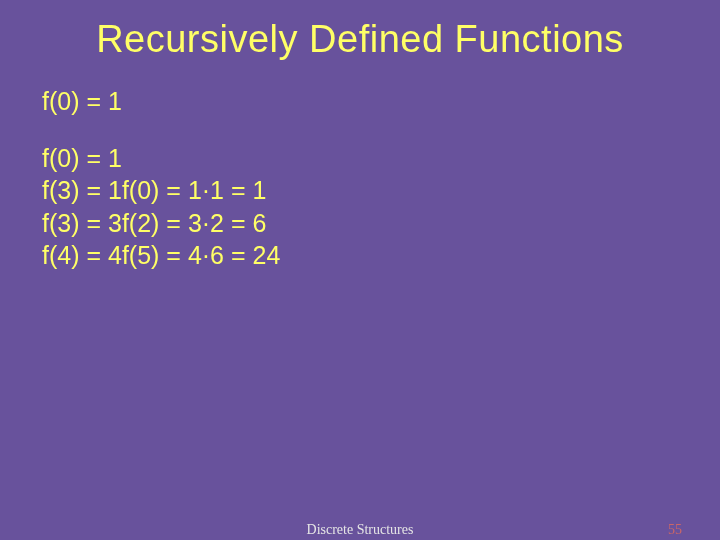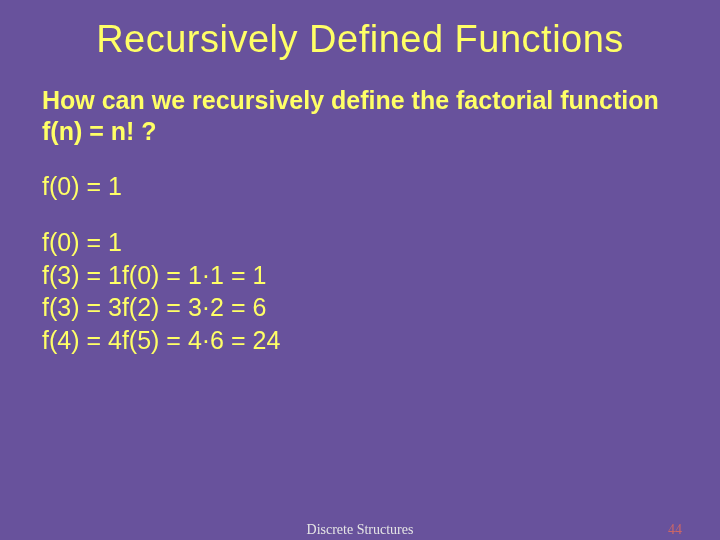--- a/index.html
+++ b/index.html
@@ -65,30 +65,29 @@
     font-family: Georgia, 'Times New Roman', serif;
     font-size: 14px;
   }
 </style>
 </head>
 <body>
 
 <div class="slide">
   <div class="title">Recursively Defined Functions</div>
 
-  <div class="subtitle">How can we recursively define the factorial function f(n) = n! ?</div>
 
   <div class="body">
     <div>f(0) = 1</div>
   </div>
 
   <div class="body2">
     <div>f(0) = 1</div>
     <div>f(3) = 1f(0) = 1·1 = 1</div>
     <div>f(3) = 3f(2) = 3·2 = 6</div>
     <div>f(4) = 4f(5) = 4·6 = 24</div>
   </div>
 
   <div class="footer">
     <div class="footer-center">Discrete Structures</div>
-    <div class="footer-num">44</div>
+    <div class="footer-num">55</div>
   </div>
 </div>
 
 </body></html>

